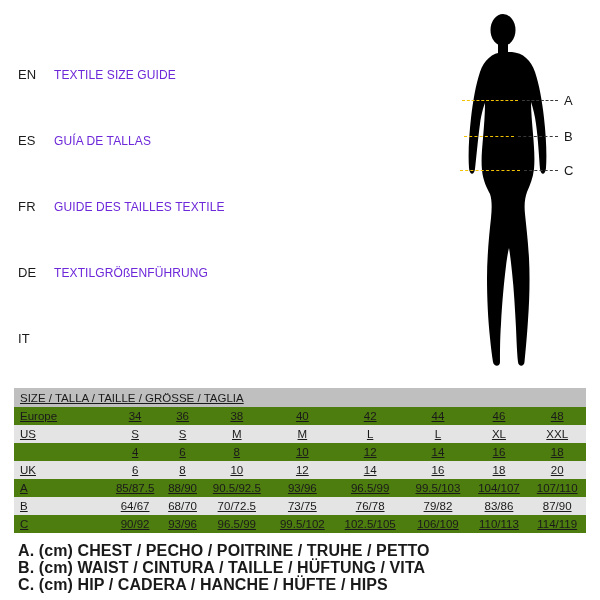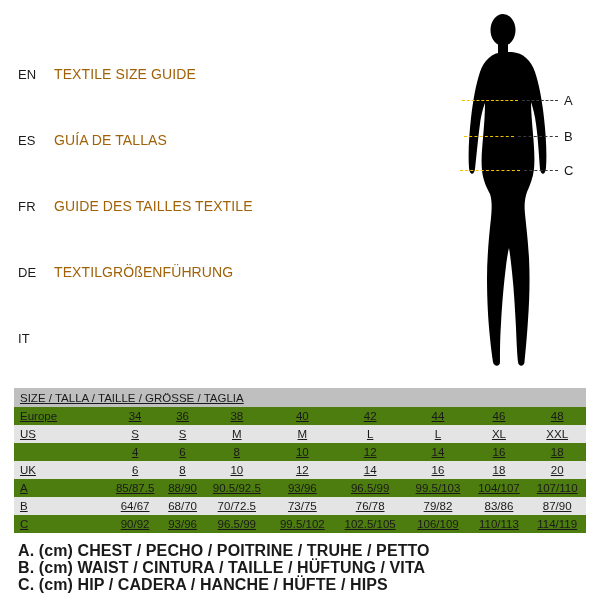--- a/index.html
+++ b/index.html
@@ -33,23 +33,23 @@
     height: 19px;
     margin-top: 47px;
   }
   .lang-code {
     width: 36px;
     font-size: 13px;
     letter-spacing: 0.2px;
     color: #1a1a1a;
   }
   .lang-text {
-    font-size: 14px;
+    font-size: 12px;
     letter-spacing: 0.1px;
-    color: #a16207;
+    color: #6d28d9;
   }
 
   
   .figure-wrap {
     position: absolute;
     top: 8px;
     left: 430px;
     width: 160px;
     height: 365px;
   }

